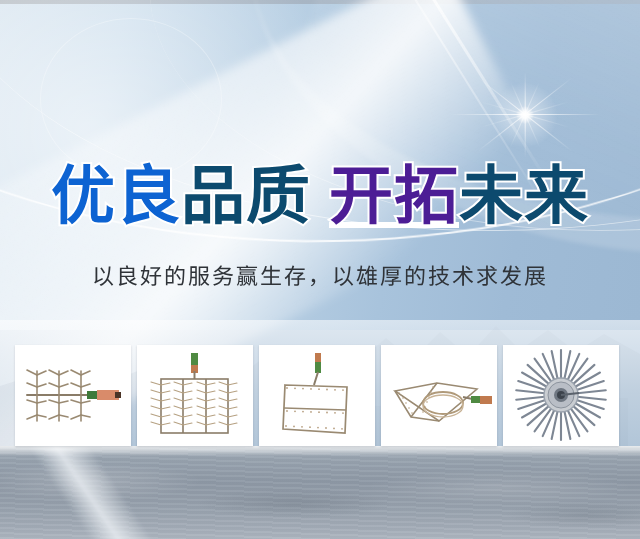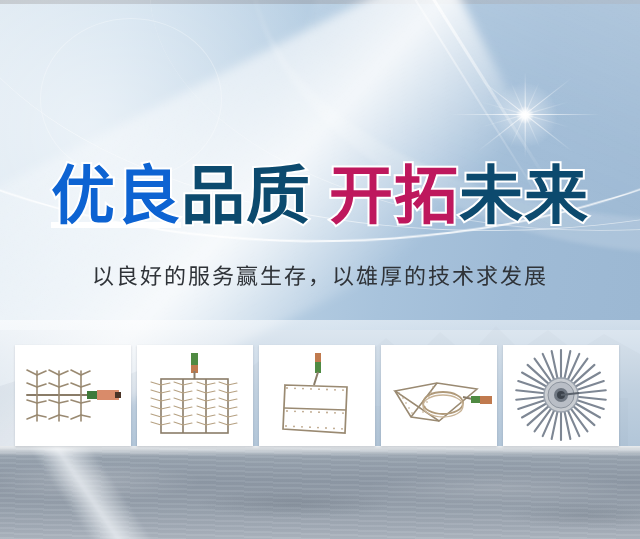--- a/index.html
+++ b/index.html
@@ -225,23 +225,23 @@
     letter-spacing: 1px;
     line-height: 1.06;
     white-space: nowrap;
     font-family: "DejaVu Sans", "Liberation Sans", sans-serif;
   }
   .headline .seg {
     display: inline-block;
     -webkit-text-stroke: 4px #ffffff;
     paint-order: stroke fill;
   }
-  .seg-blue   { color: #0d63d2; text-decoration: underline; }
+  .seg-blue   { color: #0d63d2; }
   .seg-dark   { color: #0c4a6e; }
-  .seg-orange { color: #be185d; }
+  .seg-orange { color: #4c1d95; text-decoration: underline; }
   .headline .gap { display: inline-block; width: 18px; }
 
   
   .subtitle {
     position: absolute;
     left: 0; top: 258px;
     width: 640px;
     text-align: center;
     font-size: 22px;
     color: #2f3338;

